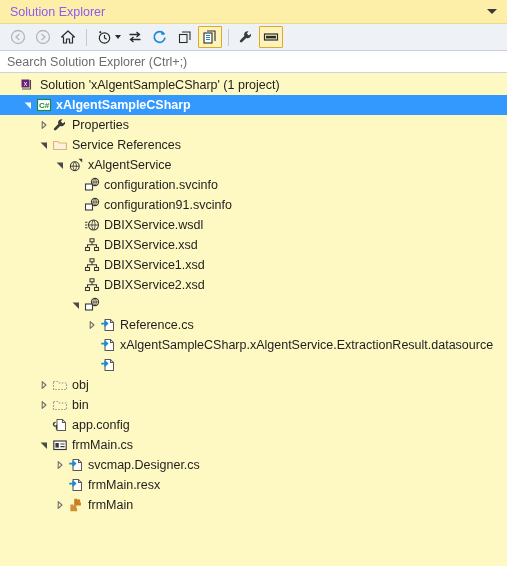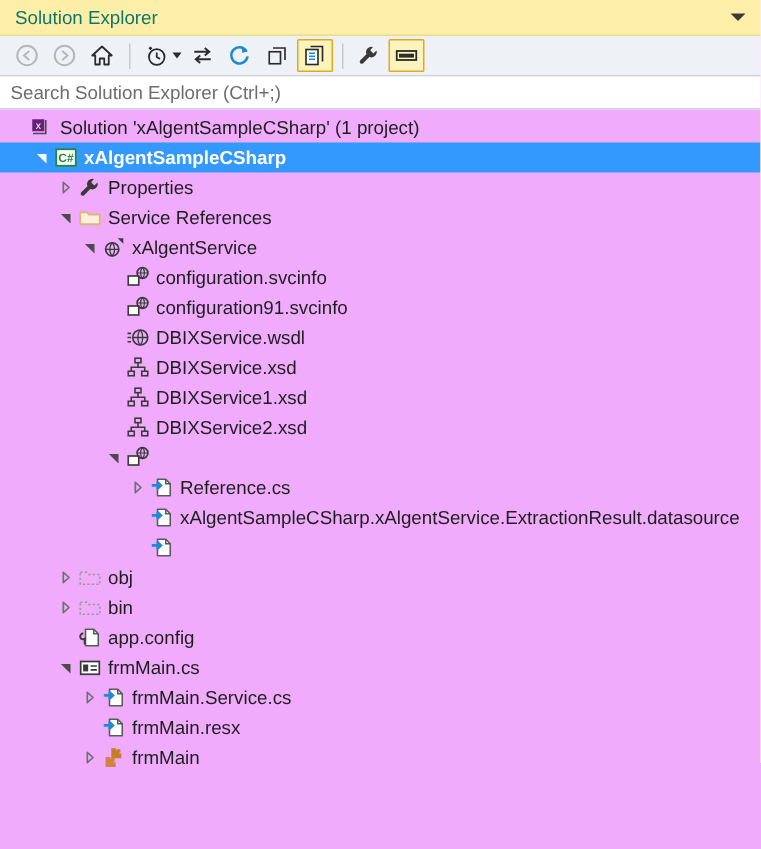--- a/index.html
+++ b/index.html
@@ -22,21 +22,21 @@
     height: 24px;
     background: #fdefa8;
     border-bottom: 1px solid #e8dc93;
     display: flex;
     align-items: center;
     padding: 0 6px 0 10px;
     box-sizing: border-box;
   }
   #title-bar .title-text {
     font-size: 12.5px;
-    color: #0f766e;
+    color: #8b5cf6;
     flex: 1;
   }
   .chev-down {
     width: 0; height: 0;
     border-left: 5px solid transparent;
     border-right: 5px solid transparent;
     border-top: 5px solid #3a3a38;
     margin-right: 4px;
   }
 
@@ -97,21 +97,21 @@
     font-size: 12.5px;
     color: #a21caf;
     width: 100%;
     background: transparent;
     padding: 0;
   }
   #search-input::placeholder { color: #6d6d6d; opacity: 1; }
 
   
   #tree {
-    background: #f0abfc;
+    background: #fef9c3;
     padding-top: 2px;
     height: 493px;
     box-sizing: border-box;
     overflow: hidden;
   }
   .row {
     height: 20px;
     display: flex;
     align-items: center;
     white-space: nowrap;
@@ -499,21 +499,21 @@
         <path d="M3.2 1.6 L7 5 L3.2 8.4 Z" fill="none" stroke="#6e6e6e" stroke-width="1.1" stroke-linejoin="round"></path>
         </svg>
       </div>
       <div class="icon">
         <svg width="16" height="16" viewBox="0 0 16 16">
           <path d="M5 2.5 L10.5 2.5 L13.5 5.5 L13.5 13.5 L5 13.5 Z" fill="#ffffff" stroke="#5a5a5a" stroke-width="1.05" stroke-linejoin="round"></path>
                 <path d="M10.5 2.5 L10.5 5.5 L13.5 5.5" fill="none" stroke="#5a5a5a" stroke-width="1.05"></path>
                 <path d="M1.2 6.6 L6.4 6.6 M4.6 4.2 L7.2 6.6 L4.6 9" fill="none" stroke="#1e8ad6" stroke-width="1.9"></path>
         </svg>
       </div>
-      <span class="label">frmMain.Service.cs</span>
+      <span class="label">svcmap.Designer.cs</span>
     </div>
     <div class="row">
       <div style="width: 52px; min-width: 52px; height: 20px;"></div>
       <div class="expander"></div>
       <div class="icon">
         <svg width="16" height="16" viewBox="0 0 16 16">
           <path d="M5 2.5 L10.5 2.5 L13.5 5.5 L13.5 13.5 L5 13.5 Z" fill="#ffffff" stroke="#5a5a5a" stroke-width="1.05" stroke-linejoin="round"></path>
                 <path d="M10.5 2.5 L10.5 5.5 L13.5 5.5" fill="none" stroke="#5a5a5a" stroke-width="1.05"></path>
                 <path d="M1.2 6.6 L6.4 6.6 M4.6 4.2 L7.2 6.6 L4.6 9" fill="none" stroke="#1e8ad6" stroke-width="1.9"></path>
         </svg>

